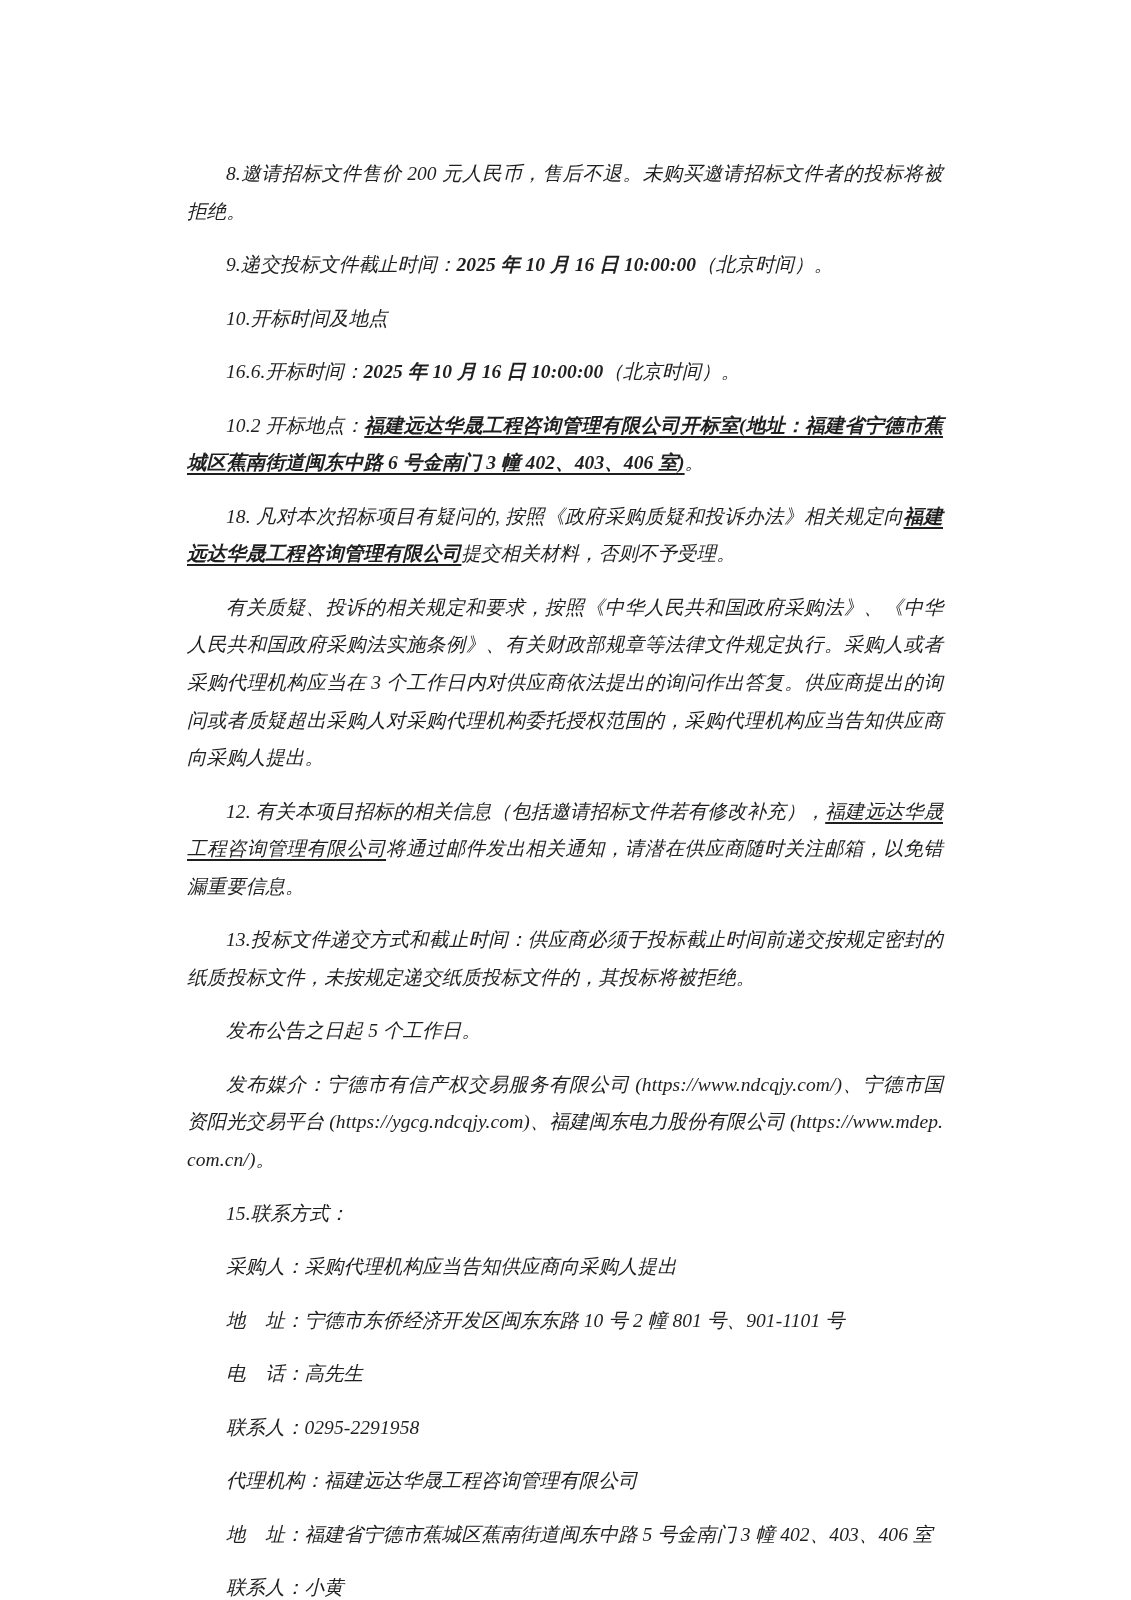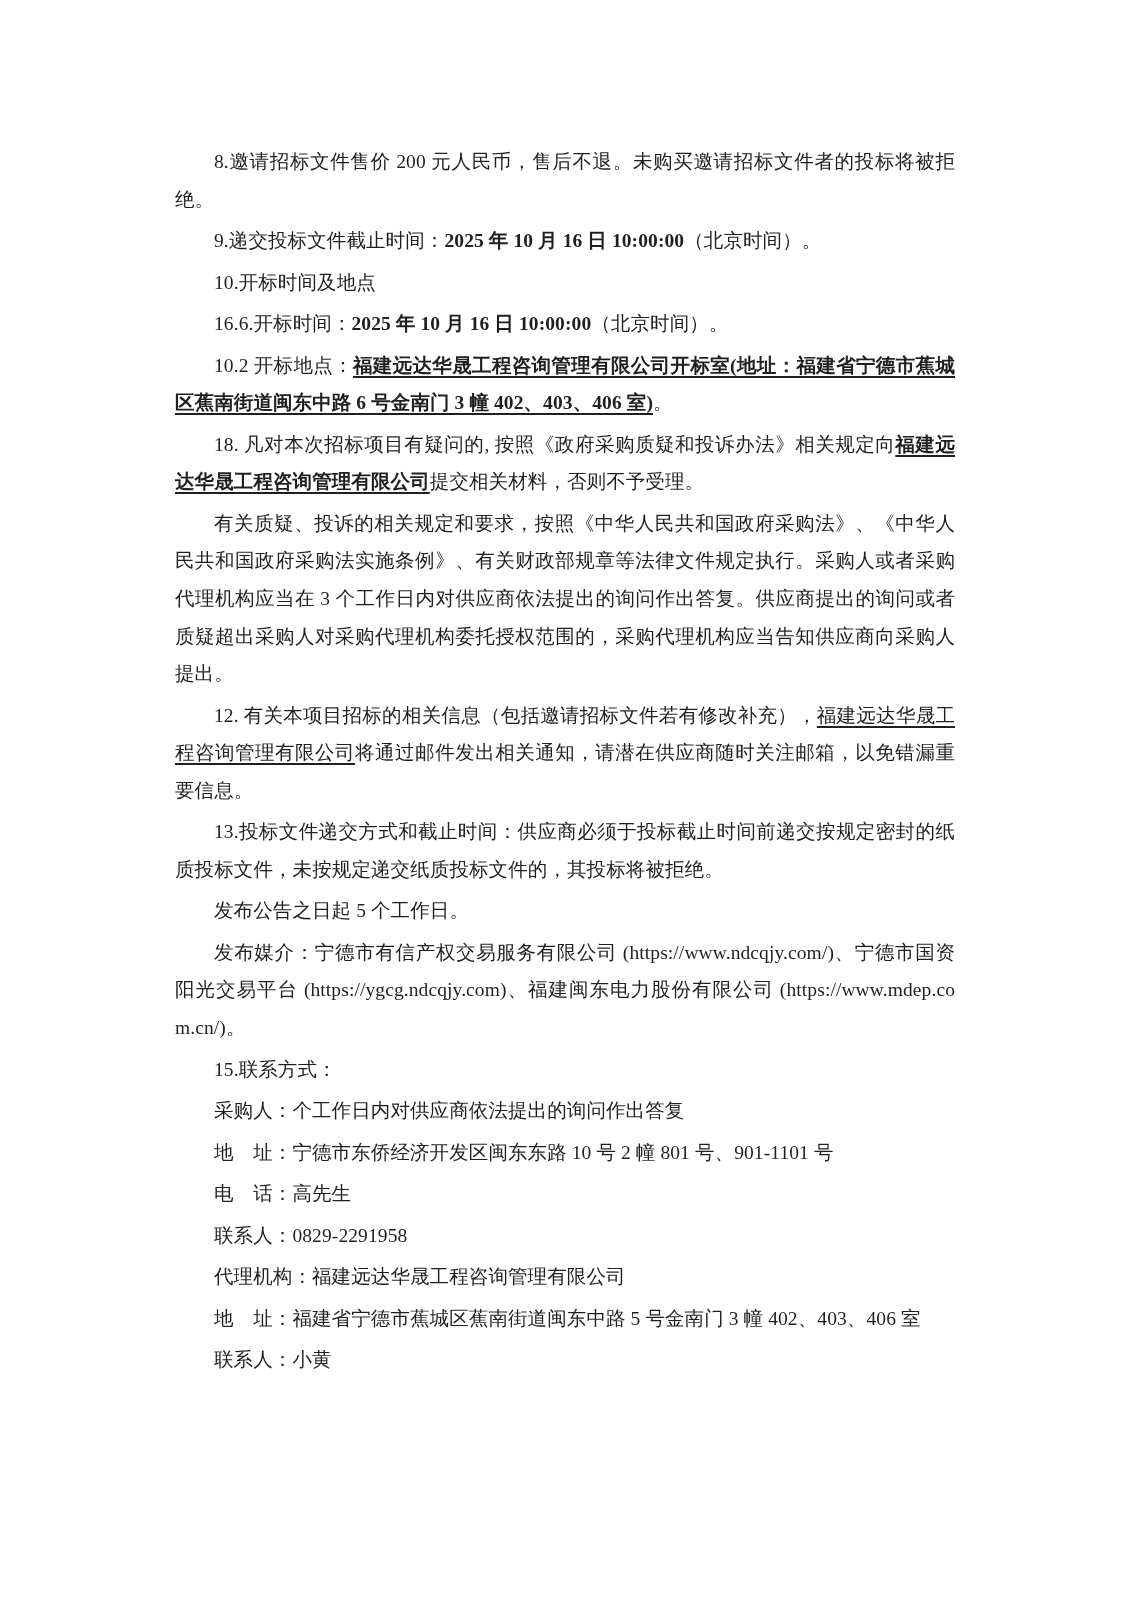--- a/index.html
+++ b/index.html
@@ -19,23 +19,24 @@
     left: 171px;
     top: 139px;
     width: 788px;
     font-size: 19.5px;
     line-height: 37.55px;
     color: #1f1f1f;
     text-align: justify;
     letter-spacing: 0.1px;
   }
   .para {
-    margin: 4px;
+    margin: 16px;
     text-indent: 39px;
     word-break: break-all;
+    font-style: italic;
   }
   .run-bold {
     font-weight: 700;
   }
   .run-underline {
     text-decoration: underline;
     text-decoration-thickness: 1.5px;
     text-underline-offset: 4px;
   }
 </style>
@@ -48,20 +49,20 @@
     <p class="para"><span>10.开标时间及地点</span></p>
     <p class="para"><span>16.6.开标时间：</span><span class="run-bold">2025 年 10 月 16 日 10:00:00</span><span>（北京时间）。</span></p>
     <p class="para"><span>10.2 开标地点：</span><span class="run-bold run-underline">福建远达华晟工程咨询管理有限公司开标室(地址：福建省宁德市蕉城区蕉南街道闽东中路 6 号金南门 3 幢 402、403、406 室)</span><span>。</span></p>
     <p class="para"><span>18. 凡对本次招标项目有疑问的, 按照《政府采购质疑和投诉办法》相关规定向</span><span class="run-bold run-underline">福建远达华晟工程咨询管理有限公司</span><span>提交相关材料，否则不予受理。</span></p>
     <p class="para"><span>有关质疑、投诉的相关规定和要求，按照《中华人民共和国政府采购法》、《中华人民共和国政府采购法实施条例》、有关财政部规章等法律文件规定执行。采购人或者采购代理机构应当在 3 个工作日内对供应商依法提出的询问作出答复。供应商提出的询问或者质疑超出采购人对采购代理机构委托授权范围的，采购代理机构应当告知供应商向采购人提出。</span></p>
     <p class="para"><span>12. 有关本项目招标的相关信息（包括邀请招标文件若有修改补充），</span><span class="run-underline">福建远达华晟工程咨询管理有限公司</span><span>将通过邮件发出相关通知，请潜在供应商随时关注邮箱，以免错漏重要信息。</span></p>
     <p class="para"><span>13.投标文件递交方式和截止时间：供应商必须于投标截止时间前递交按规定密封的纸质投标文件，未按规定递交纸质投标文件的，其投标将被拒绝。</span></p>
     <p class="para"><span>发布公告之日起 5 个工作日。</span></p>
     <p class="para"><span>发布媒介：宁德市有信产权交易服务有限公司 (https://www.ndcqjy.com/)、宁德市国资阳光交易平台 (https://ygcg.ndcqjy.com)、福建闽东电力股份有限公司 (https://www.mdep.com.cn/)。</span></p>
     <p class="para"><span>15.联系方式：</span></p>
-    <p class="para"><span>采购人：个工作日内对供应商依法提出的询问作出答复</span></p>
+    <p class="para"><span>采购人：采购代理机构应当告知供应商向采购人提出</span></p>
     <p class="para"><span>地　址：宁德市东侨经济开发区闽东东路 10 号 2 幢 801 号、901-1101 号</span></p>
     <p class="para"><span>电　话：高先生</span></p>
-    <p class="para"><span>联系人：0829-2291958</span></p>
+    <p class="para"><span>联系人：0295-2291958</span></p>
     <p class="para"><span>代理机构：福建远达华晟工程咨询管理有限公司</span></p>
     <p class="para"><span>地　址：福建省宁德市蕉城区蕉南街道闽东中路 5 号金南门 3 幢 402、403、406 室</span></p>
     <p class="para"><span>联系人：小黄</span></p>
   </div>
 
 </body></html>

